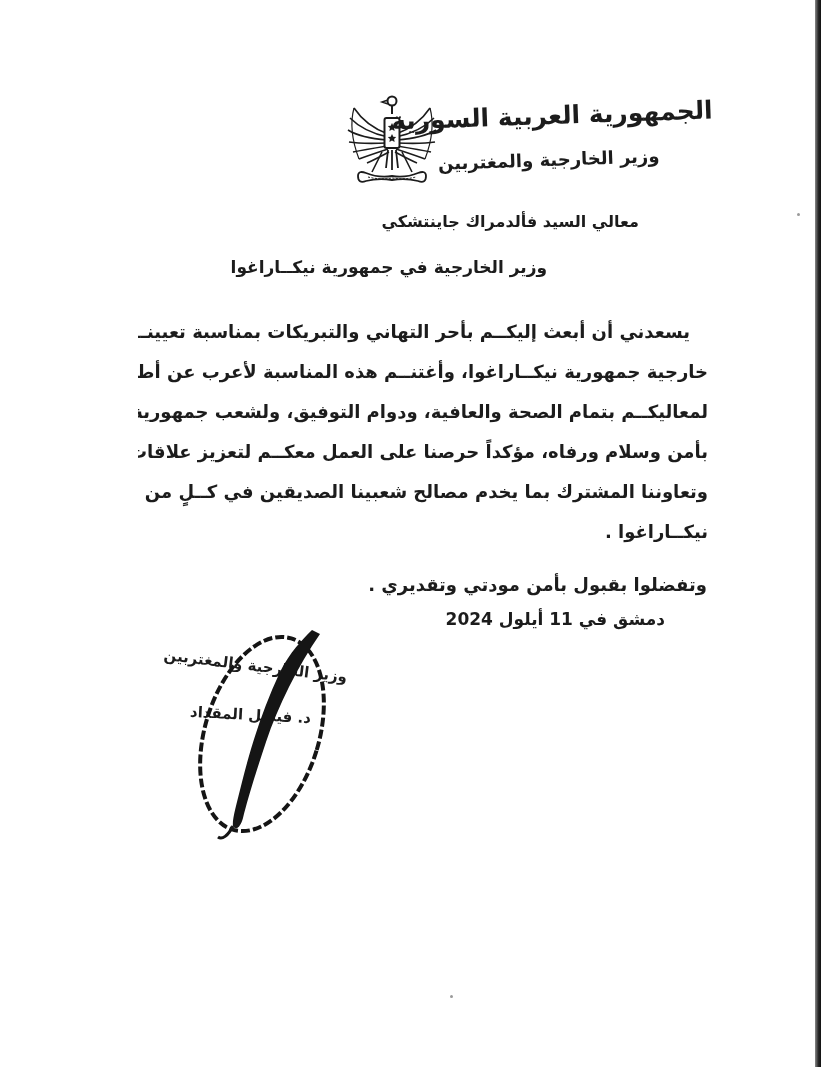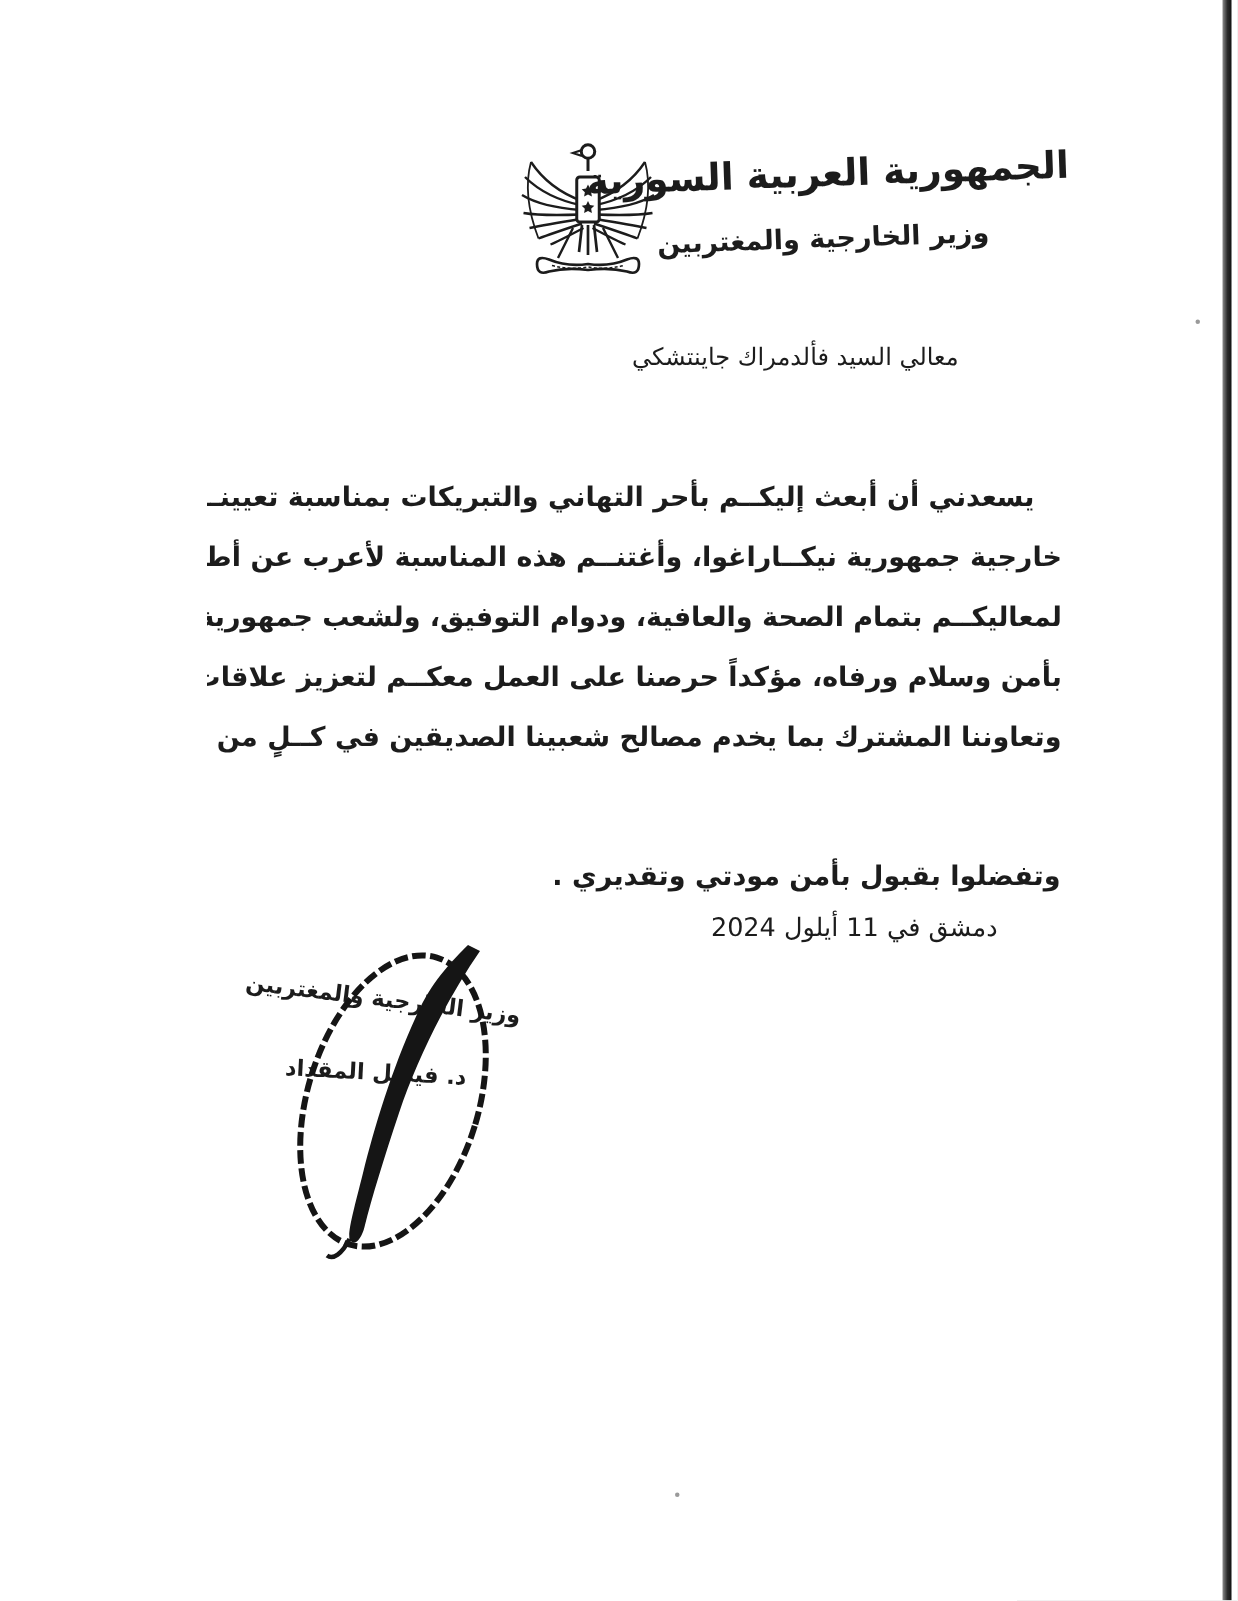--- a/index.html
+++ b/index.html
@@ -13,38 +13,38 @@
     color:#1c1c1c;
   }
   .ar{direction:rtl;unicode-bidi:embed;}
   .abs{position:absolute;}
 
   
   .lh1{top:101px;right:112px;font-size:25px;font-weight:bold;transform:rotate(-2deg);letter-spacing:-1px;}
   .lh2{top:149px;right:166px;font-size:18px;font-weight:bold;transform:rotate(-2deg);}
 
   
-  .rc1{top:212px;right:186px;font-size:16px;font-weight:normal;white-space:nowrap;margin-top:16px;}
+  .rc1{top:212px;right:186px;font-size:16px;font-weight:bold;white-space:nowrap;}
   .rc2{top:257px;right:278px;font-size:17px;font-weight:bold;white-space:nowrap;}
 
   
   .body-block{top:312px;right:117px;width:570px;}
   .body-line{
     direction:rtl;
     font-size:18px;font-weight:bold;
     height:40px;line-height:40px;
     white-space:nowrap;
     text-align:justify;text-align-last:justify;
     overflow:hidden;
   }
   .body-line.first{text-indent:18px;}
   .body-line.last{text-align-last:right;}
 
   .closing{top:574px;right:118px;font-size:18px;font-weight:bold;white-space:nowrap;}
-  .dateline{top:609px;right:160px;font-size:17px;font-weight:normal;white-space:nowrap;}
+  .dateline{top:609px;right:160px;font-size:17px;font-weight:bold;white-space:nowrap;}
 
   
   .sig-title{top:657px;left:158px;width:195px;font-size:15px;font-weight:bold;transform:rotate(7deg);text-align:center;z-index:1;}
   .sig-name{top:706px;left:163px;width:175px;font-size:15px;font-weight:bold;transform:rotate(3deg);text-align:center;z-index:1;}
   .sig-svg{top:610px;left:148px;z-index:2;pointer-events:none;}
 
   .emblem{top:92px;left:344px;}
 
   .scan-edge{top:0;left:815px;width:6px;height:1067px;
     background:linear-gradient(to right,#8a8a8a,#2a2a2a 55%,#111);}
@@ -88,27 +88,29 @@
     <path d="M38,60 L28,80 M58,60 L68,80" stroke-width="1.6"></path>
 
     <path d="M14,84 Q14,78 22,81 Q34,86 48,84 Q62,86 74,81 Q82,78 82,84 Q82,92 74,89 Q62,86 48,88 Q34,86 22,89 Q14,92 14,84 Z" stroke-width="1.8" fill="#fff"></path>
     <path d="M24,85 Q36,88 48,86 Q60,88 72,85" stroke-width="1" stroke-dasharray="2 1.5"></path>
   </svg>
 
   <div class="abs ar lh1">الجمهورية العربية السورية</div>
   <div class="abs ar lh2">وزير الخارجية والمغتربين</div>
 
   <div class="abs ar rc1">معالي السيد فألدمراك جاينتشكي</div>
+  <div class="abs ar rc2">وزير الخارجية في جمهورية نيكــاراغوا</div>
 
   <div class="abs body-block">
     <div class="body-line first ar">يسعدني أن أبعث إليكــم بأحر التهاني والتبريكات بمناسبة تعيينــكم في منصب وزير</div>
     <div class="body-line ar">خارجية جمهورية نيكــاراغوا، وأغتنــم هذه المناسبة لأعرب عن أطيب تمنياتي الشخصية</div>
     <div class="body-line ar">لمعاليكــم بتمام الصحة والعافية، ودوام التوفيق، ولشعب جمهورية نيكــاراغوا الصديق العيش</div>
     <div class="body-line ar">بأمن وسلام ورفاه، مؤكداً حرصنا على العمل معكــم لتعزيز علاقات الصداقة التي تربط بلدينا،</div>
     <div class="body-line ar">وتعاوننا المشترك بما يخدم مصالح شعبينا الصديقين في كــلٍ من الجمهورية العربية السورية، وجمهورية</div>
+    <div class="body-line last ar">نيكــاراغوا .</div>
   </div>
 
   <div class="abs ar closing">وتفضلوا بقبول بأمن مودتي وتقديري .</div>
 
   <div class="abs ar dateline">دمشق في 11 أيلول 2024</div>
 
   <div class="abs ar sig-title">وزير الخارجية والمغتربين</div>
   <div class="abs ar sig-name">د. فيصل المقداد</div>
 
   <svg class="abs sig-svg" width="232" height="248" viewBox="0 0 232 248">

